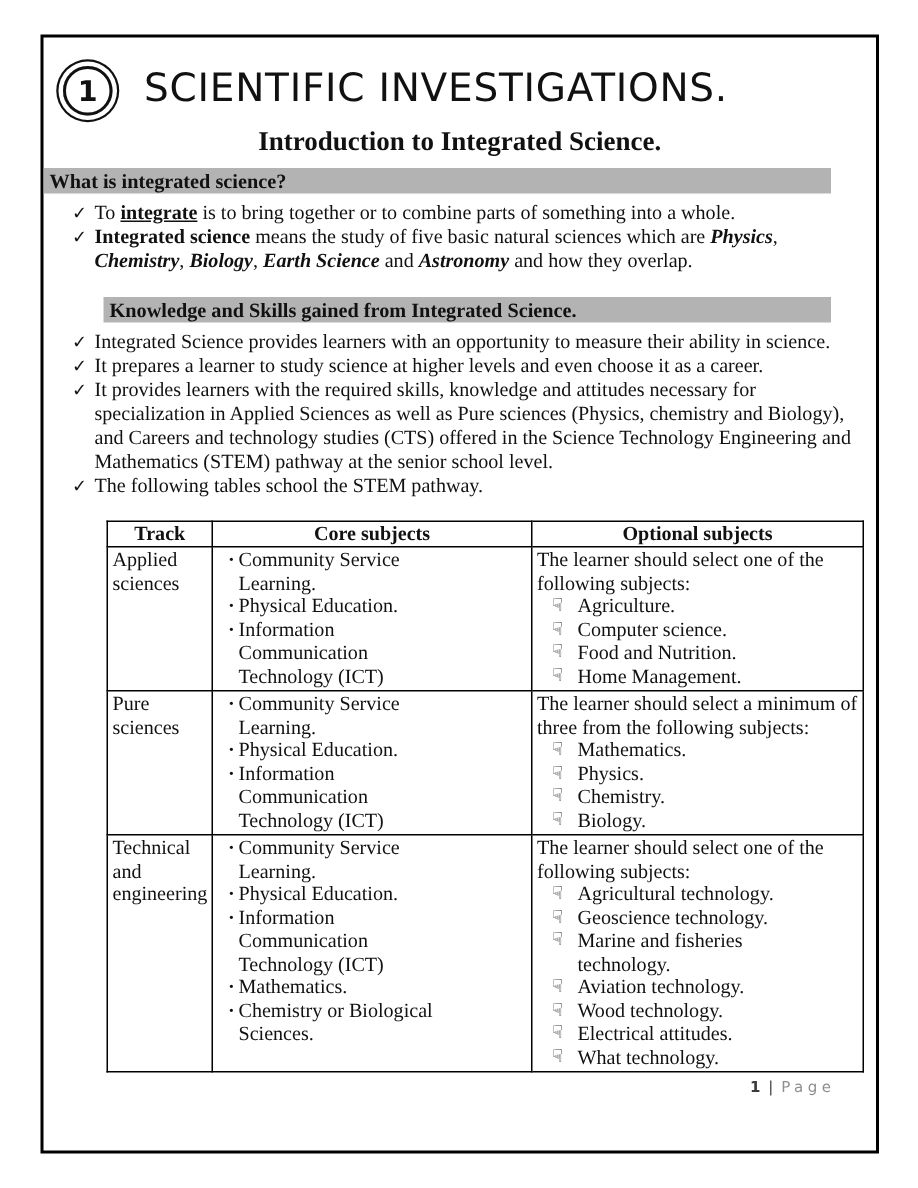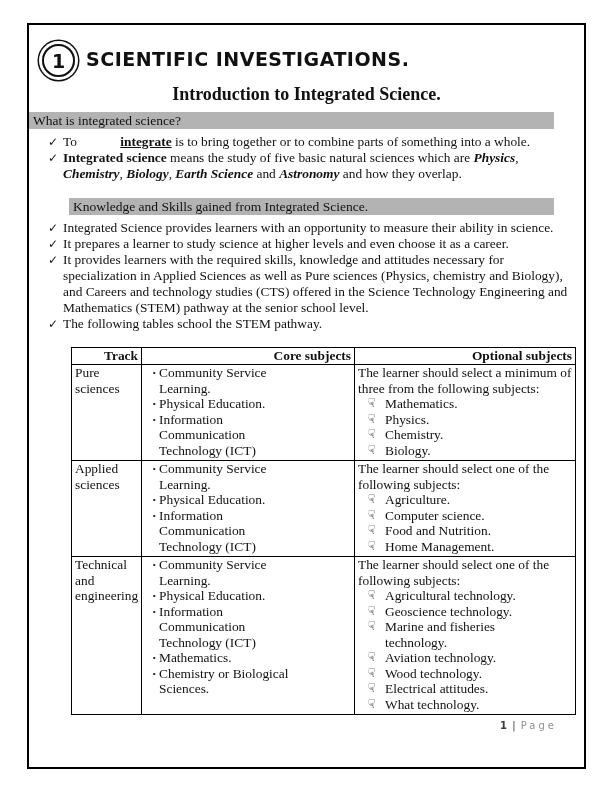--- a/index.html
+++ b/index.html
@@ -15,45 +15,45 @@
   
   .hdr { display:flex; align-items:center; margin-top:14px; }
   .badge {
     width:33px; height:33px; border:2px solid #111; border-radius:50%;
     margin:5px 0 2px 13px; flex:0 0 auto;
     display:flex; align-items:center; justify-content:center;
     box-shadow:0 0 0 3px #fff, 0 0 0 4.5px #111;
     font-family:"DejaVu Sans", sans-serif; font-weight:bold; font-size:19px;
   }
   .doc-title {
-    margin-left:11px; font-family:"DejaVu Sans", sans-serif;
-    font-weight:700; font-size:19px; letter-spacing:0.5px; white-space:nowrap;
+    margin-left:21px; font-family:"DejaVu Sans", sans-serif;
+    font-weight:400; font-size:26px; letter-spacing:0.5px; white-space:nowrap;
   }
   .subtitle { text-align:center; font-weight:bold; font-size:18px; margin-top:5px; }
   
   .bar {
-    background:#b3b3b3; font-weight:normal; font-size:13.5px; line-height:15px;
+    background:#b3b3b3; font-weight:bold; font-size:13.5px; line-height:15px;
     padding:1px 2px 1px 4px; margin-top:7px; margin-right:30px;
   }
   .bar2 { margin-left:40px; margin-top:16px; }
   
   .clist { margin-top:5px; padding-left:19px; padding-right:8px; }
   .cl-item { display:flex; font-size:13.4px; line-height:16px; }
   .check { flex:0 0 15px; font-family:"DejaVu Sans", sans-serif; font-size:12px; }
   .cl-text { flex:1; }
   
   table.stem {
     border-collapse:collapse; margin-left:42px; margin-top:15px;
     width:504px; table-layout:fixed;
     font-size:13.4px; line-height:15.5px;
   }
   table.stem, table.stem th, table.stem td { border:1px solid #000; }
   table.stem { border-width:1.5px; }
   table.stem th {
-    text-align:right; font-weight:bold; padding:0 3px 1px 3px; line-height:15px;
+    text-align:center; font-weight:bold; padding:0 3px 1px 3px; line-height:15px;
   }
   table.stem td { vertical-align:top; padding:0 3px 2px 3px; }
   .core-item { display:flex; }
   .dot-cell { flex:0 0 14px; padding-left:7px; font-weight:bold; }
   .core-text { width:150px; }
   .opt-intro { }
   .opt-item { display:flex; padding-left:10px; }
   .hand-cell { flex:0 0 17px; font-family:"DejaVu Sans", sans-serif; font-size:12px; }
   .opt-text { width:170px; }
   
@@ -78,21 +78,21 @@
       <div class="doc-title">SCIENTIFIC INVESTIGATIONS.</div>
     </div>
 
     <div class="subtitle">Introduction to Integrated Science.</div>
 
     <div class="bar">What is integrated science?</div>
 
     <div class="clist">
       <div class="cl-item">
         <span class="check">✓</span>
-        <span class="cl-text"><span>To </span><span style="font-weight: bold; text-decoration: underline; margin-left: 40px;">integrate</span><span> is to bring together or to combine parts of something into a whole.</span></span>
+        <span class="cl-text"><span>To </span><span style="font-weight: bold; text-decoration: underline;">integrate</span><span> is to bring together or to combine parts of something into a whole.</span></span>
       </div>
       <div class="cl-item">
         <span class="check">✓</span>
         <span class="cl-text"><span style="font-weight: bold;">Integrated science</span><span> means the study of five basic natural sciences which are </span><span style="font-weight: bold; font-style: italic;">Physics</span><span>, </span><span style="font-weight: bold; font-style: italic;">Chemistry</span><span>, </span><span style="font-weight: bold; font-style: italic;">Biology</span><span>, </span><span style="font-weight: bold; font-style: italic;">Earth Science</span><span> and </span><span style="font-weight: bold; font-style: italic;">Astronomy</span><span> and how they overlap.</span></span>
       </div>
     </div>
 
     <div class="bar bar2">Knowledge and Skills gained from Integrated Science.</div>
 
     <div class="clist">
@@ -122,20 +122,56 @@
         </colgroup>
       <thead>
         <tr>
           <th>Track</th>
           <th>Core subjects</th>
           <th>Optional subjects</th>
         </tr>
       </thead>
       <tbody>
         <tr>
+          <td>Applied sciences</td>
+          <td>
+            <div class="core-item">
+              <span class="dot-cell">·</span>
+              <span class="core-text">Community Service Learning.</span>
+            </div>
+            <div class="core-item">
+              <span class="dot-cell">·</span>
+              <span class="core-text">Physical Education.</span>
+            </div>
+            <div class="core-item">
+              <span class="dot-cell">·</span>
+              <span class="core-text">Information Communication Technology (ICT)</span>
+            </div>
+          </td>
+          <td>
+            <div class="opt-intro">The learner should select one of the following subjects:</div>
+            <div class="opt-item">
+              <span class="hand-cell">☟</span>
+              <span class="opt-text">Agriculture.</span>
+            </div>
+            <div class="opt-item">
+              <span class="hand-cell">☟</span>
+              <span class="opt-text">Computer science.</span>
+            </div>
+            <div class="opt-item">
+              <span class="hand-cell">☟</span>
+              <span class="opt-text">Food and Nutrition.</span>
+            </div>
+            <div class="opt-item">
+              <span class="hand-cell">☟</span>
+              <span class="opt-text">Home Management.</span>
+            </div>
+          </td>
+        </tr>
+        <tr>
           <td>Pure sciences</td>
           <td>
             <div class="core-item">
               <span class="dot-cell">·</span>
               <span class="core-text">Community Service Learning.</span>
             </div>
             <div class="core-item">
               <span class="dot-cell">·</span>
               <span class="core-text">Physical Education.</span>
             </div>
@@ -154,56 +190,20 @@
               <span class="hand-cell">☟</span>
               <span class="opt-text">Physics.</span>
             </div>
             <div class="opt-item">
               <span class="hand-cell">☟</span>
               <span class="opt-text">Chemistry.</span>
             </div>
             <div class="opt-item">
               <span class="hand-cell">☟</span>
               <span class="opt-text">Biology.</span>
-            </div>
-          </td>
-        </tr>
-        <tr>
-          <td>Applied sciences</td>
-          <td>
-            <div class="core-item">
-              <span class="dot-cell">·</span>
-              <span class="core-text">Community Service Learning.</span>
-            </div>
-            <div class="core-item">
-              <span class="dot-cell">·</span>
-              <span class="core-text">Physical Education.</span>
-            </div>
-            <div class="core-item">
-              <span class="dot-cell">·</span>
-              <span class="core-text">Information Communication Technology (ICT)</span>
-            </div>
-          </td>
-          <td>
-            <div class="opt-intro">The learner should select one of the following subjects:</div>
-            <div class="opt-item">
-              <span class="hand-cell">☟</span>
-              <span class="opt-text">Agriculture.</span>
-            </div>
-            <div class="opt-item">
-              <span class="hand-cell">☟</span>
-              <span class="opt-text">Computer science.</span>
-            </div>
-            <div class="opt-item">
-              <span class="hand-cell">☟</span>
-              <span class="opt-text">Food and Nutrition.</span>
-            </div>
-            <div class="opt-item">
-              <span class="hand-cell">☟</span>
-              <span class="opt-text">Home Management.</span>
             </div>
           </td>
         </tr>
         <tr>
           <td>Technical and engineering</td>
           <td>
             <div class="core-item">
               <span class="dot-cell">·</span>
               <span class="core-text">Community Service Learning.</span>
             </div>

